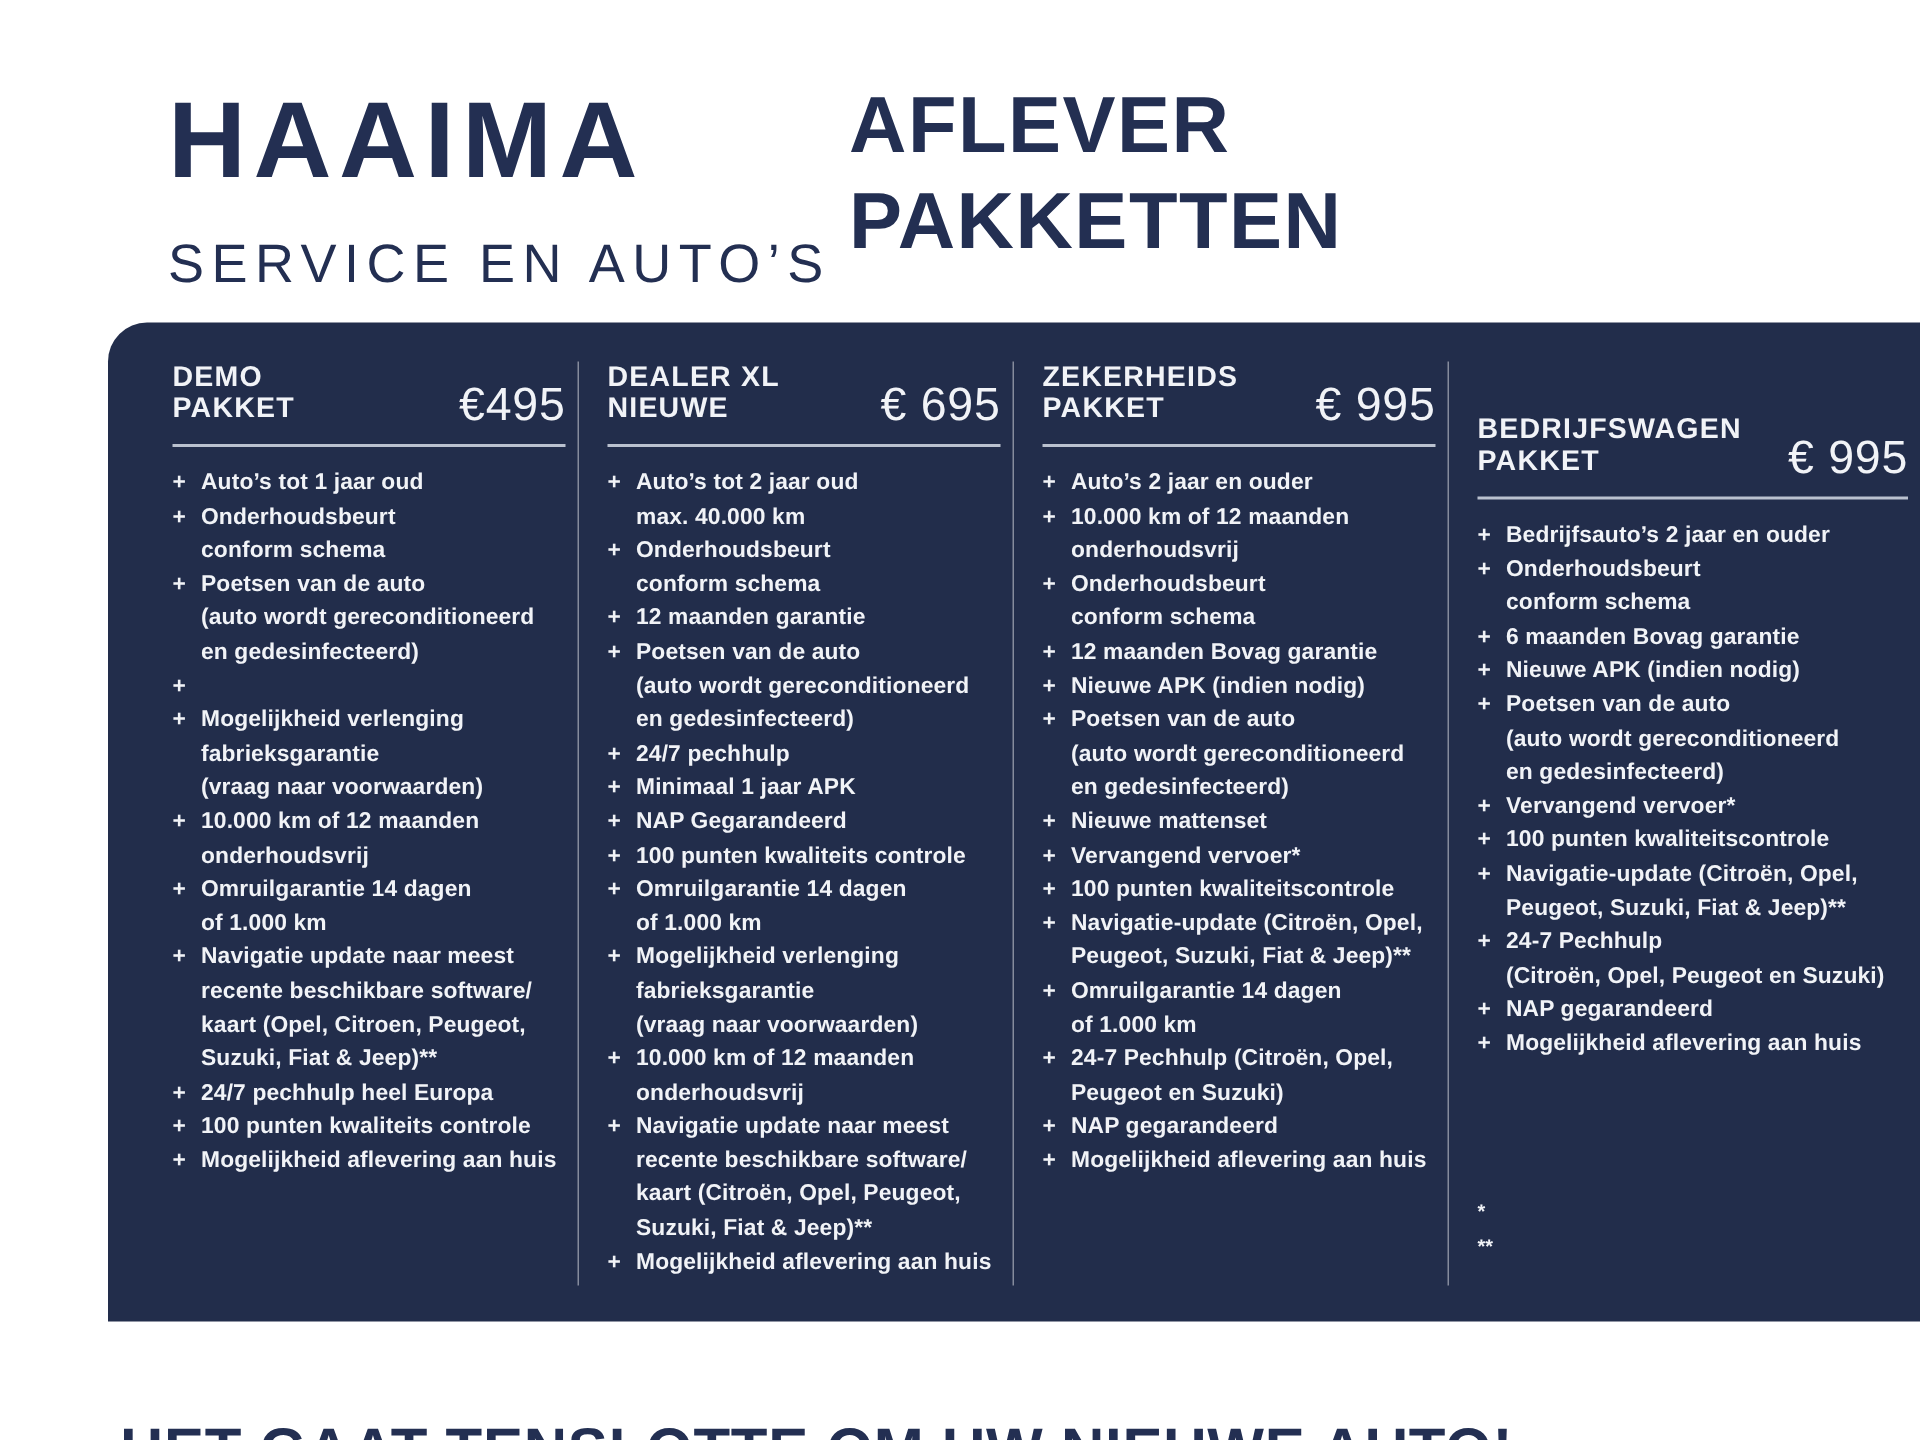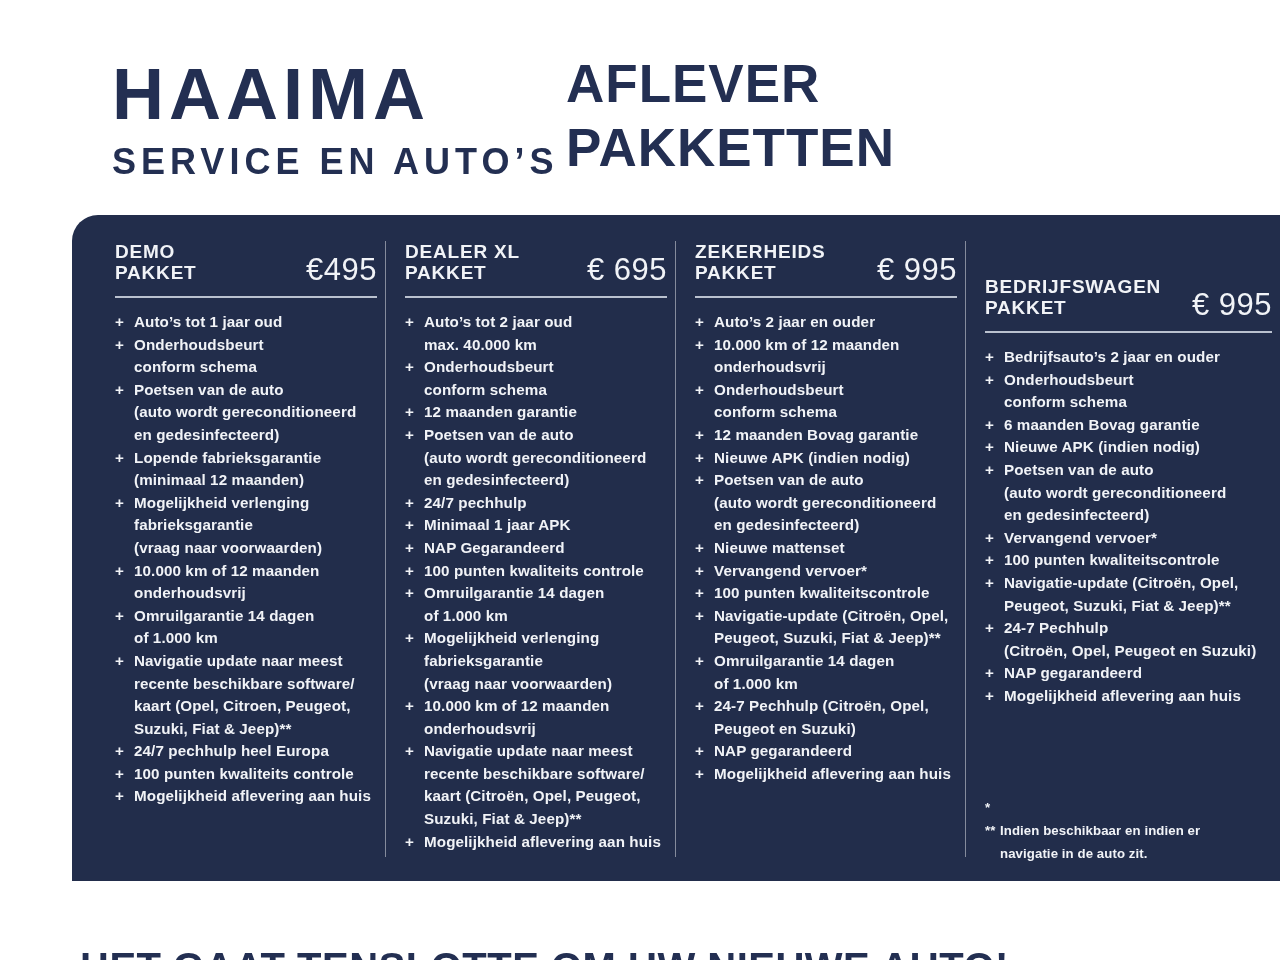--- a/index.html
+++ b/index.html
@@ -7,21 +7,21 @@
     width:1280px;height:960px;background:#ffffff;
     font-family:"Liberation Sans","DejaVu Sans",sans-serif;
     color:var(--brand_navy,#232f52);
     overflow:hidden;
   }
   .stage{position:relative;width:1280px;height:960px;}
 
   
   .brand{position:absolute;left:112px;top:48px;}
   .brand-name{font-size:72px;font-weight:800;letter-spacing:5px;line-height:92px;}
-  .brand-sub{font-size:36px;font-weight:700;letter-spacing:5px;line-height:40px;margin-top:2px;}
+  .brand-sub{font-size:36px;font-weight:400;letter-spacing:5px;line-height:40px;margin-top:16px;}
   .page-title{position:absolute;left:566px;top:52px;
     font-size:53px;font-weight:800;line-height:64px;letter-spacing:1px;}
 
   
   .panel{
     position:absolute;left:72px;top:215px;width:1208px;height:666px;
     background:var(--panel_bg,#222d4b);
     border-radius:26px 0 0 0;
     box-sizing:border-box;
     display:flex;
@@ -87,22 +87,20 @@
 conform schema</span>
           </li>
           <li class="item">
             <span class="plus">+</span>
             <span class="itxt">Poetsen van de auto
 (auto wordt gereconditioneerd
 en gedesinfecteerd)</span>
           </li>
           <li class="item">
             <span class="plus">+</span>
-            <span class="itxt">Lopende fabrieksgarantie
-(minimaal 12 maanden)</span>
           </li>
           <li class="item">
             <span class="plus">+</span>
             <span class="itxt">Mogelijkheid verlenging
 fabrieksgarantie
 (vraag naar voorwaarden)</span>
           </li>
           <li class="item">
             <span class="plus">+</span>
             <span class="itxt">10.000 km of 12 maanden
@@ -130,21 +128,21 @@
           </li>
           <li class="item">
             <span class="plus">+</span>
             <span class="itxt">Mogelijkheid aflevering aan huis</span>
           </li>
         </ul>
       </section>
       <section class="col">
         <div class="col-head">
           <div class="col-title">DEALER XL
-PAKKET</div>
+NIEUWE</div>
           <div class="col-price">€ 695</div>
         </div>
         <div class="col-rule"></div>
         <ul class="items">
           <li class="item">
             <span class="plus">+</span>
             <span class="itxt">Auto’s tot 2 jaar oud
 max. 40.000 km</span>
           </li>
           <li class="item">
@@ -337,22 +335,20 @@
             <span class="plus">+</span>
             <span class="itxt">Mogelijkheid aflevering aan huis</span>
           </li>
         </ul>
         <div class="footnotes">
           <div class="fn">
             <span class="fnm">*</span>
           </div>
           <div class="fn">
             <span class="fnm">**</span>
-            <span class="fnt">Indien beschikbaar en indien er
-navigatie in de auto zit.</span>
           </div>
         </div>
       </section>
     </div>
 
   <div class="tagline">HET GAAT TENSLOTTE OM UW NIEUWE AUTO!</div>
 
 </div>
 
 </body></html>

